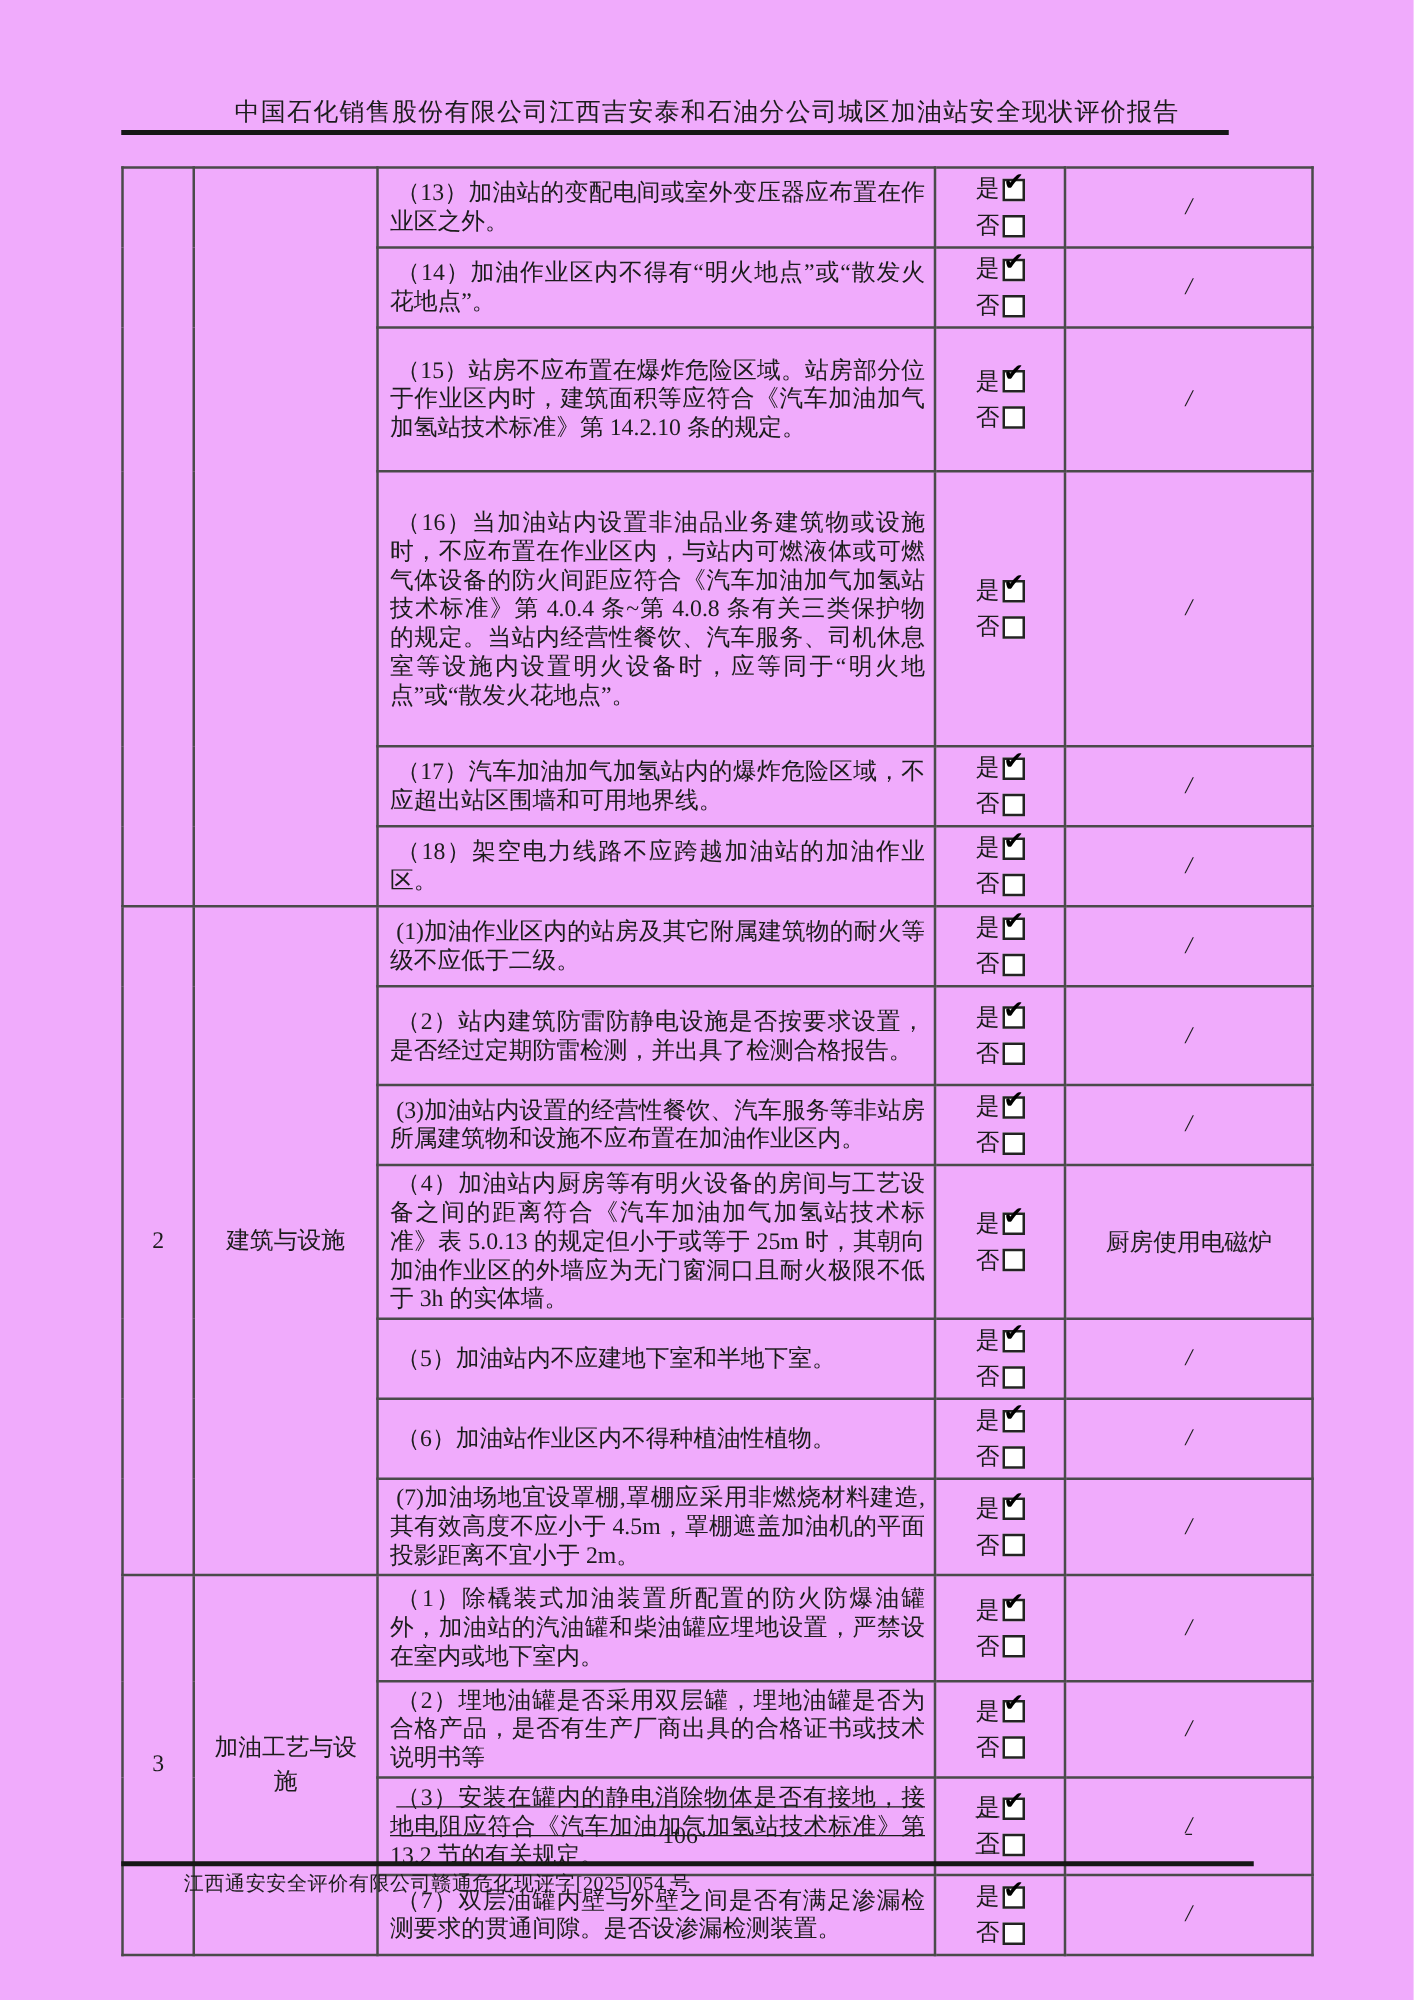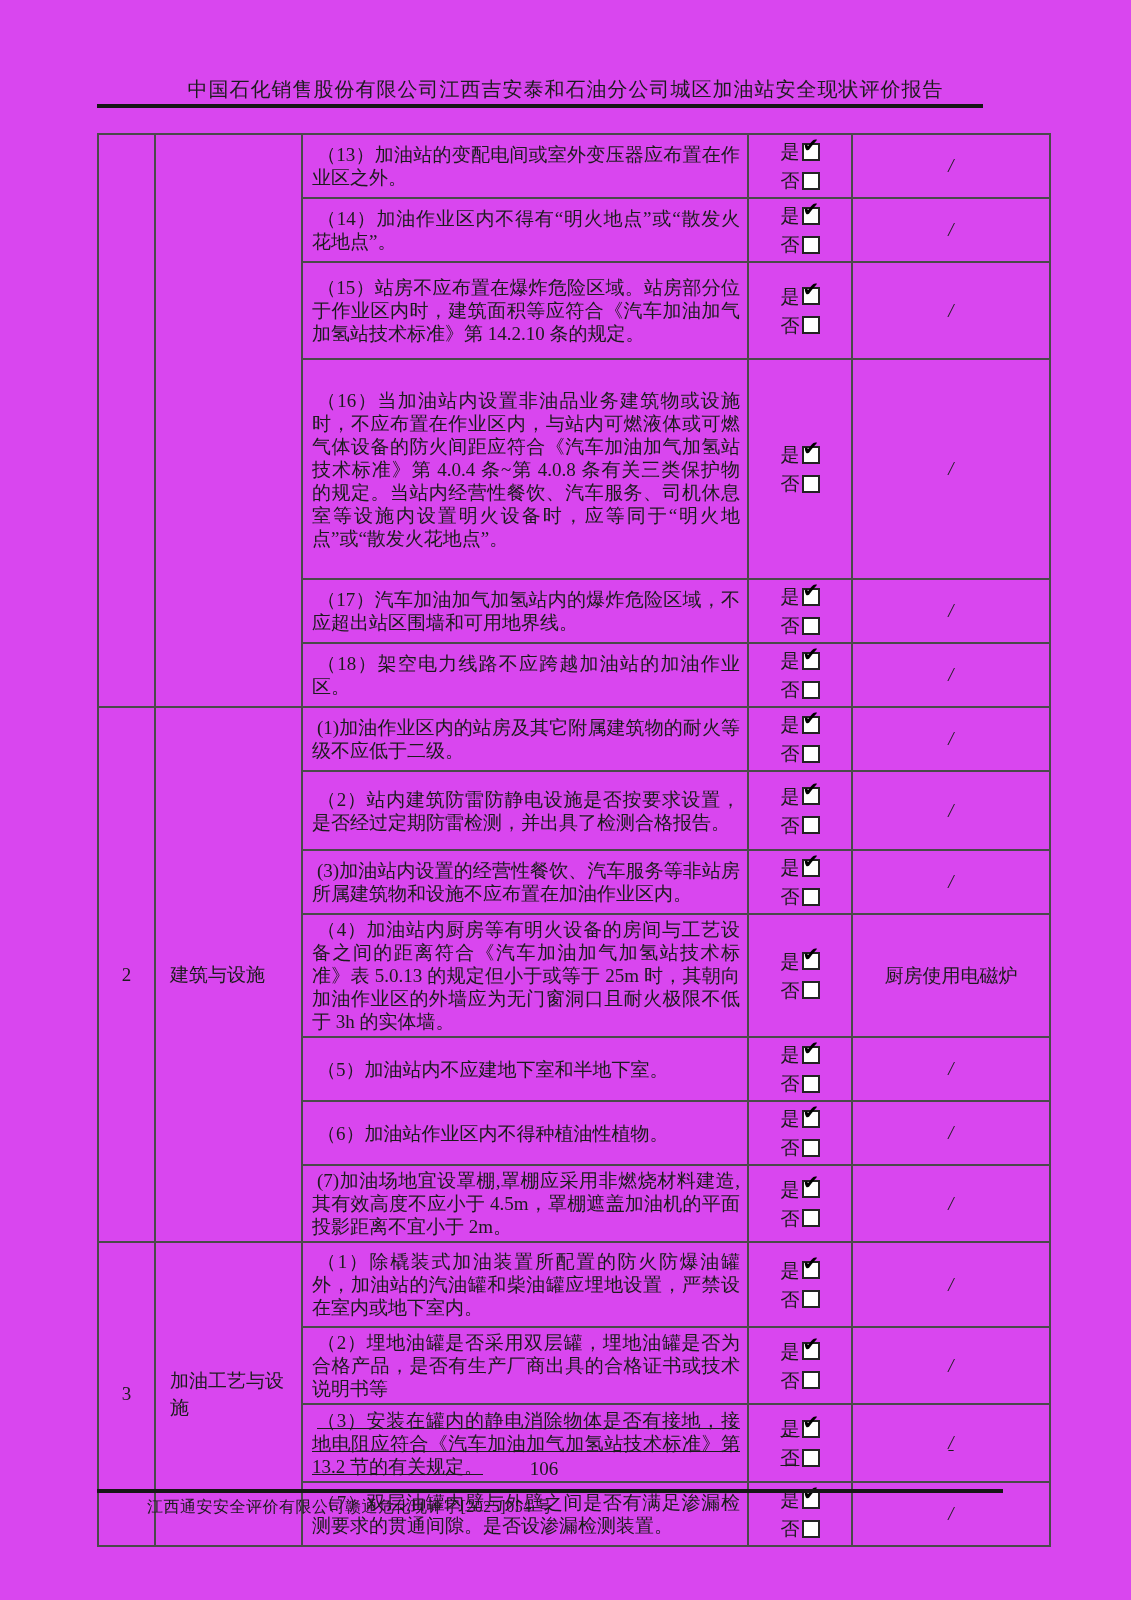--- a/index.html
+++ b/index.html
@@ -1,19 +1,19 @@
 <!DOCTYPE html>
 <html><head>
 <meta charset="utf-8">
 <style>
   html,body{margin:0;padding:0;background:#ffffff;}
   .page{
     position:relative;
     width:1131px;height:1600px;
-    background:#d946ef;
+    background:#f0abfc;
     font-family:"Liberation Serif","DejaVu Serif",serif;
     color:#1c1c1c;
     overflow:hidden;
   }
   .doc-title{
     position:absolute;top:76px;left:0;width:100%;
     text-align:center;font-size:20px;letter-spacing:1px;white-space:nowrap;
   }
   .header-rule{
     position:absolute;top:104px;left:97px;width:886px;height:4px;background:#161616;
@@ -22,21 +22,21 @@
     position:absolute;top:133px;left:97px;width:894px;
     border-collapse:collapse;table-layout:fixed;
   }
   table.checklist td{
     border:2px solid #4a4a4a;
     vertical-align:middle;
     font-size:19px;
     overflow:hidden;
   }
   td.num-cell{width:53px;text-align:center;}
-  td.name-cell{width:117px;padding:0 14px;line-height:27px;}
+  td.name-cell{width:117px;text-align:center;padding:0 14px;line-height:27px;}
   td.content-cell{
     width:428px;padding:3px 7px 3px 9px;line-height:23px;
     text-align:justify;text-indent:5px;vertical-align:middle;
   }
   td.yn-cell{width:102px;padding:2px 0;}
   td.remark-cell{width:194px;text-align:center;font-size:20px;}
   .remark-slash{font-style:italic;}
   .yn-line{
     display:flex;align-items:center;justify-content:center;
     height:29px;line-height:29px;
@@ -104,21 +104,21 @@
                 <span class="mark">✔</span>
               </span>
             </div>
             <div class="yn-line">
               <span class="yn-label">否</span>
               <span class="cbox"></span>
             </div>
           </td>
           <td class="remark-cell"><span class="remark-slash">/</span></td>
         </tr>
-        <tr style="height: 97px;">
+        <tr style="height: 115px;">
           <td class="content-cell">（15）站房不应布置在爆炸危险区域。站房部分位于作业区内时，建筑面积等应符合《汽车加油加气加氢站技术标准》第 14.2.10 条的规定。</td>
           <td class="yn-cell">
             <div class="yn-line">
               <span class="yn-label">是</span>
               <span class="cbox checked">
                 <span class="mark">✔</span>
               </span>
             </div>
             <div class="yn-line">
               <span class="yn-label">否</span>

